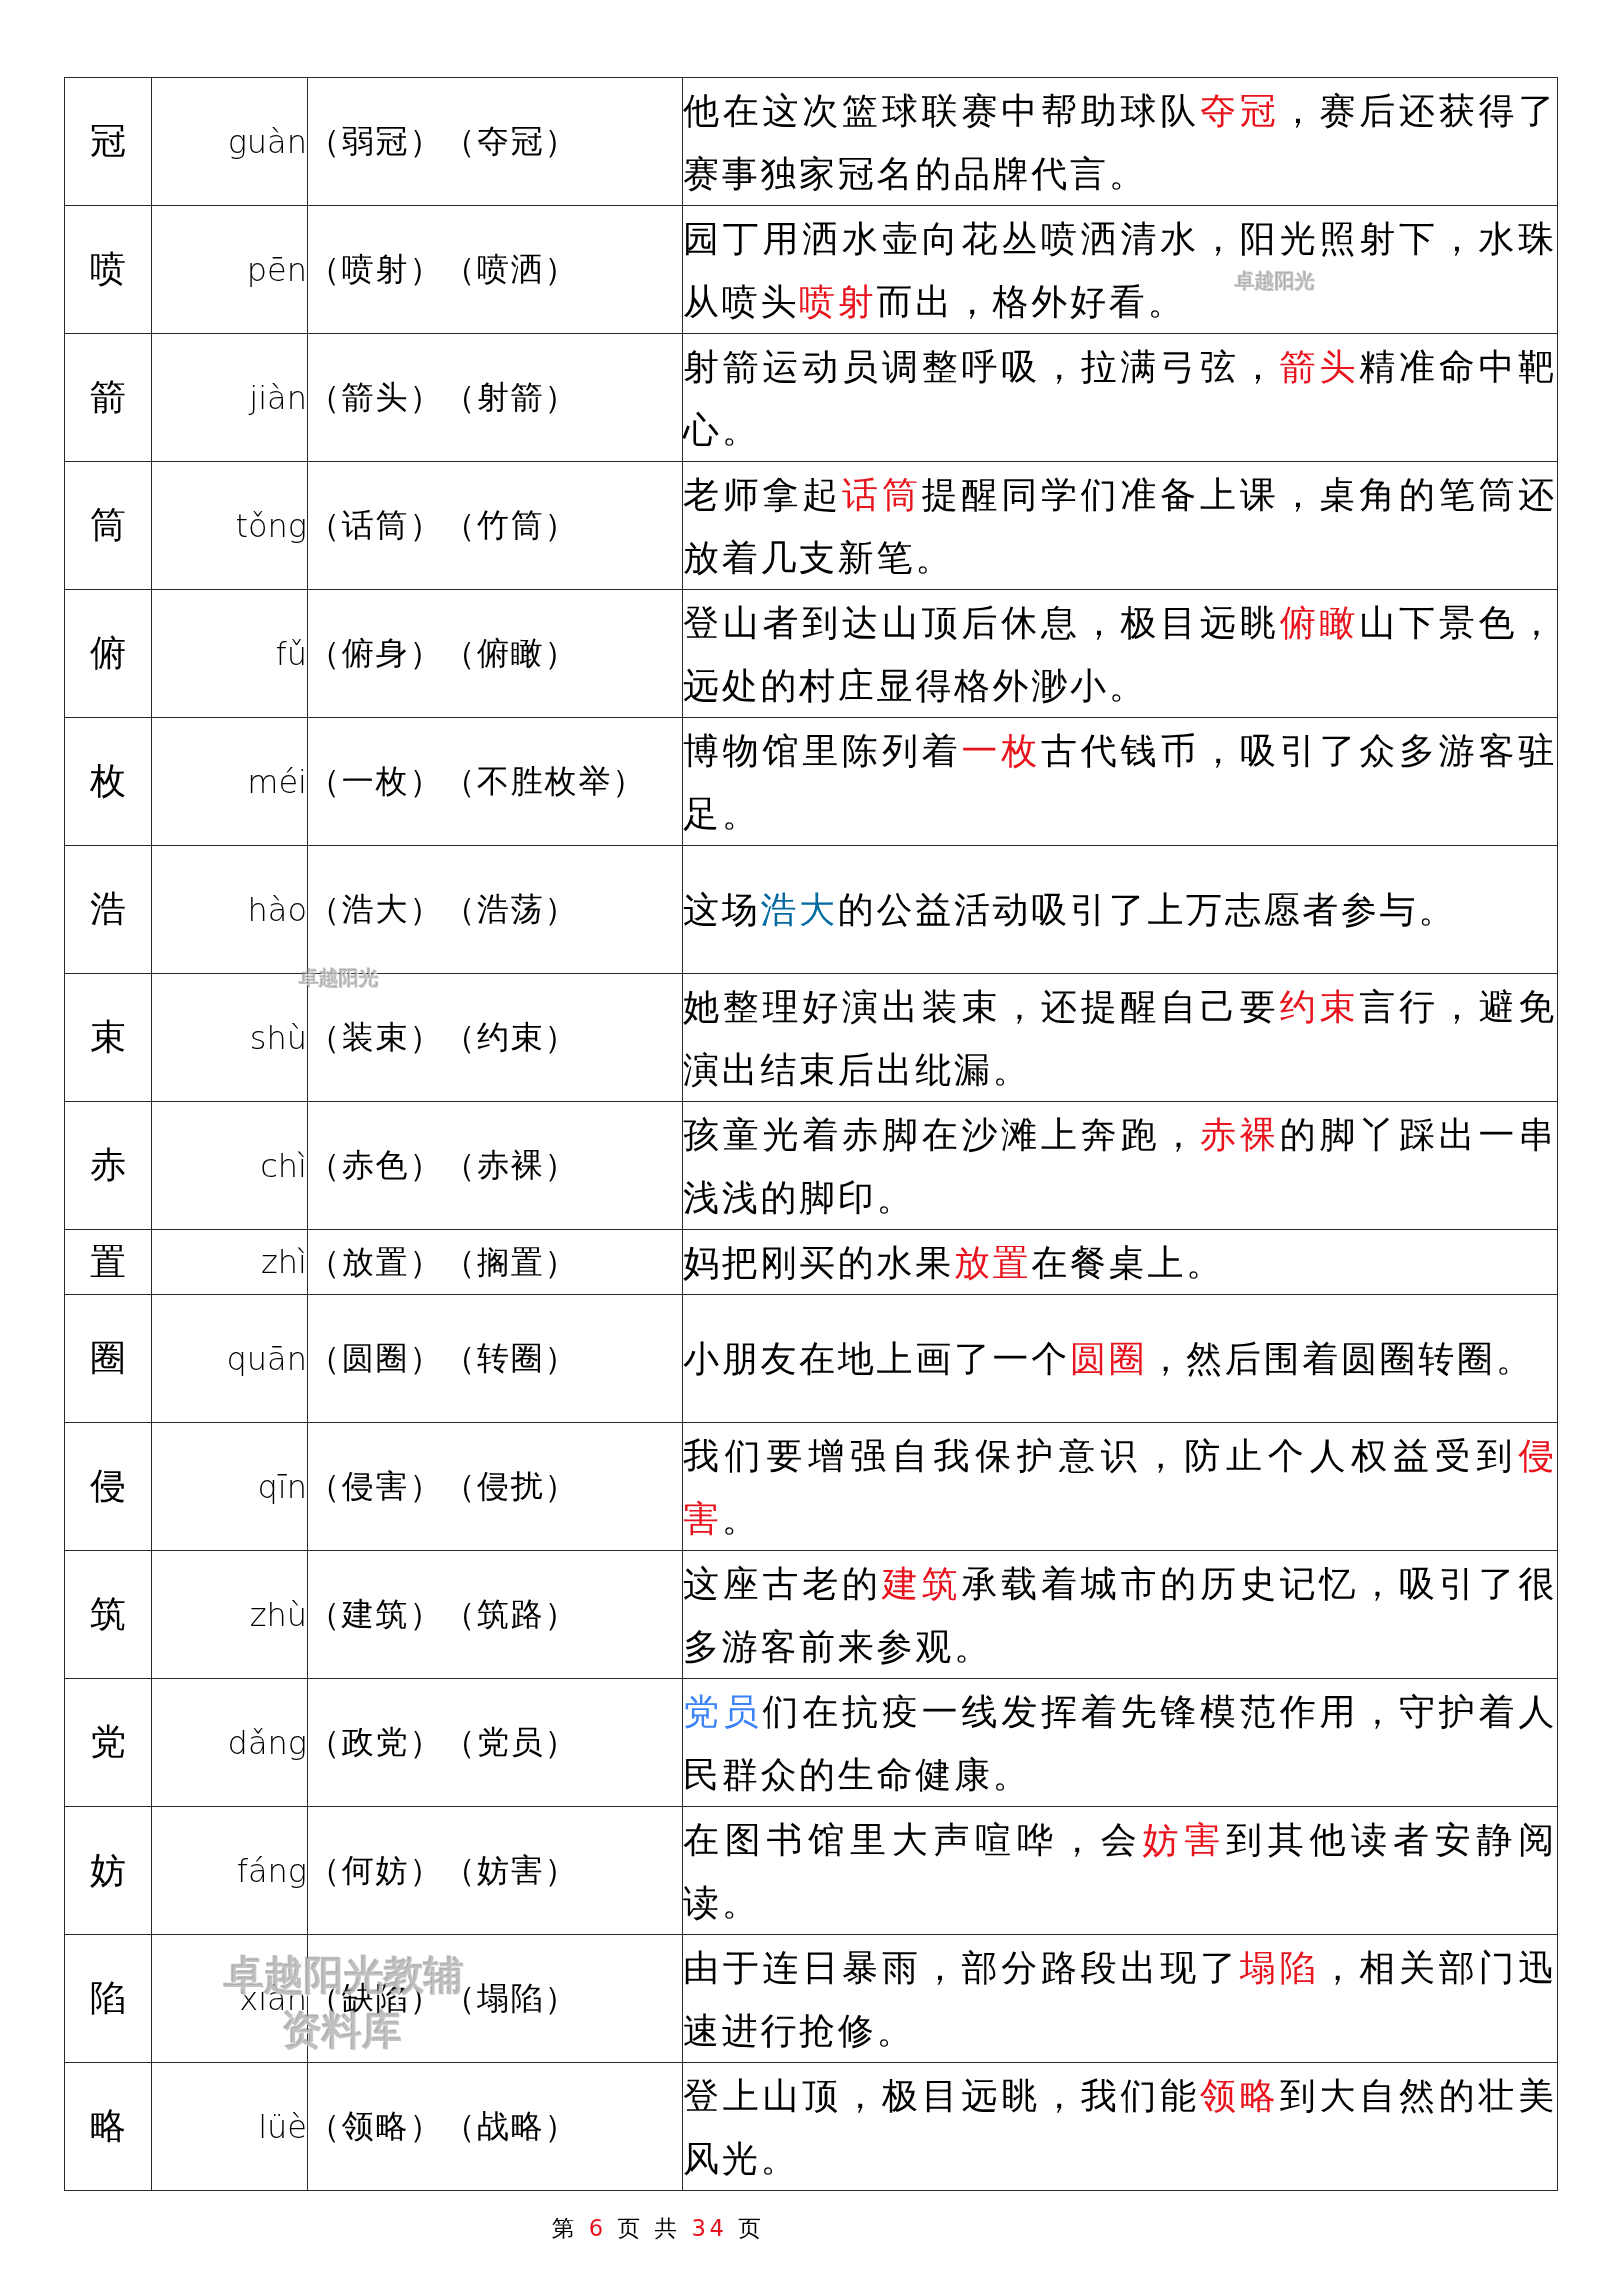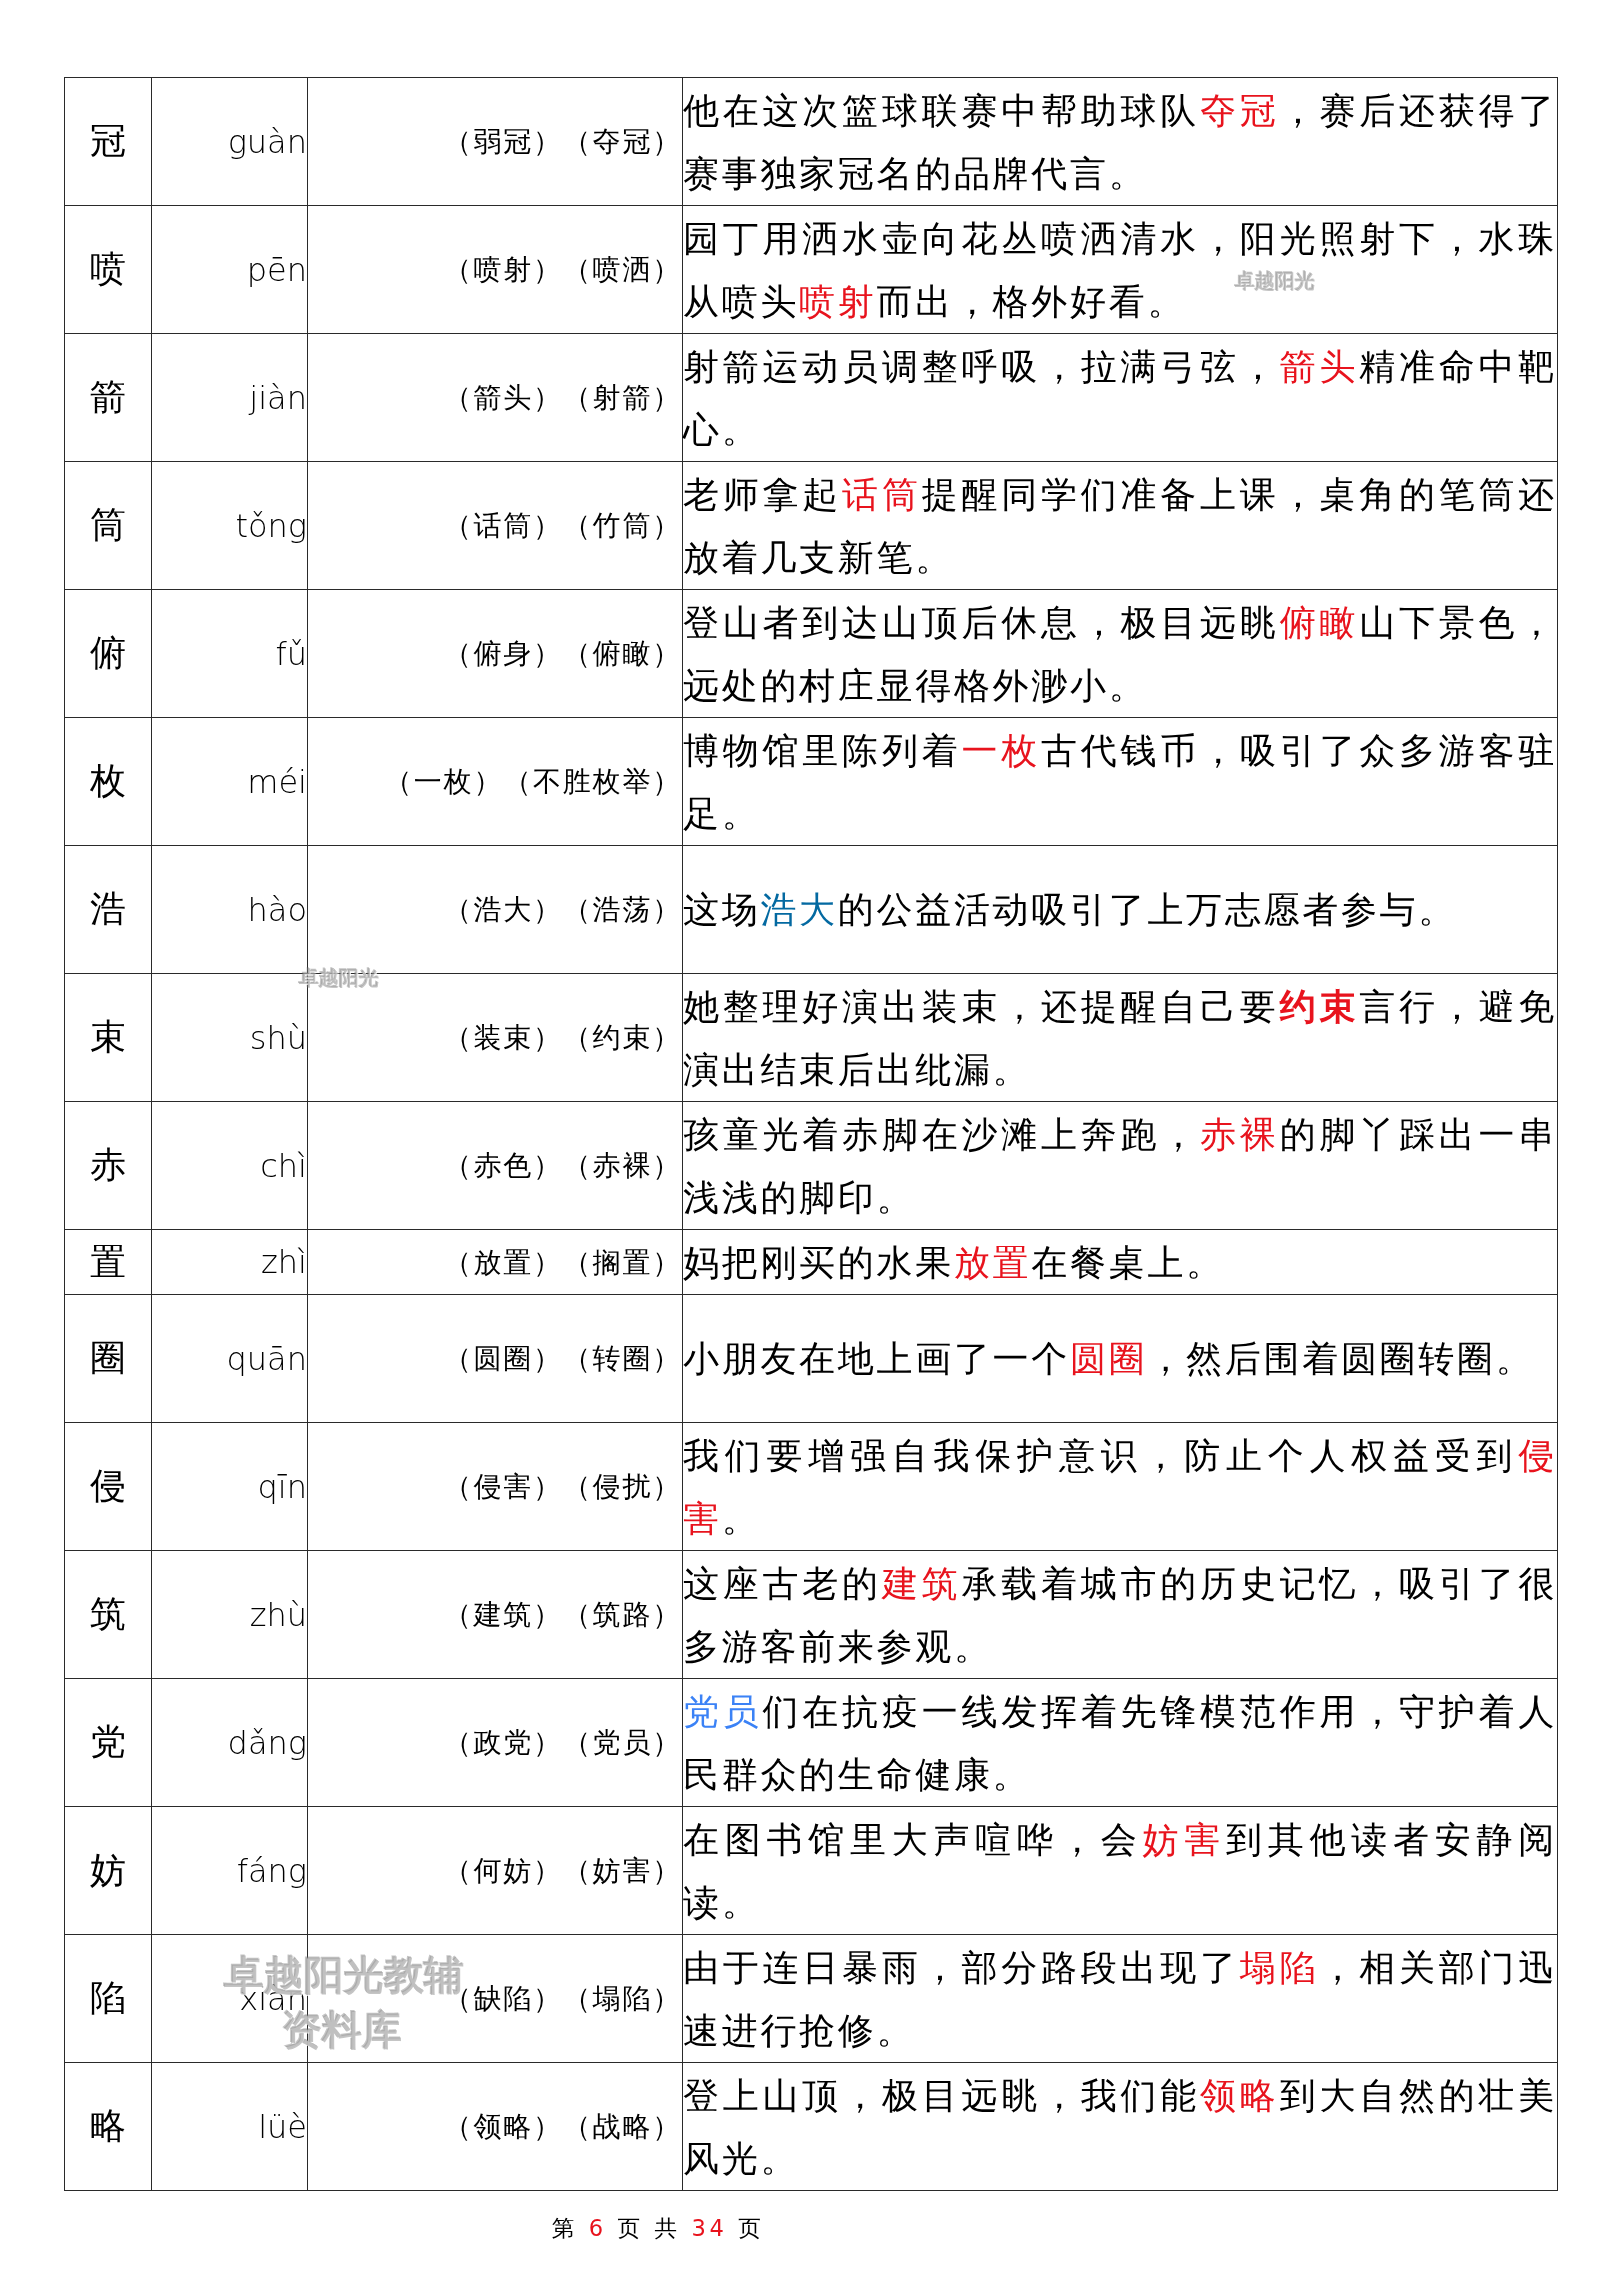--- a/index.html
+++ b/index.html
@@ -10,21 +10,21 @@
   .page-table td { border: 1.8px solid #2a2a2a; padding: 0; vertical-align: middle; }
   .page-table col.c1 { width: 87px; }
   .page-table col.c2 { width: 156px; }
   .page-table col.c3 { width: 375px; }
   .page-table col.c4 { width: 875px; }
   .row-2 { height: 128px; }
   .row-1 { height: 65px; }
   .cell-char { text-align: center; font-size: 36px; }
   .cell-pinyin { text-align: right; font-size: 32px;
                  font-family: "DejaVu Sans", "Liberation Sans", sans-serif; font-weight: 300; }
-  .cell-words { text-align: right; font-size: 28px; letter-spacing: 1.8px; line-height: 63px; padding: 0 9px; }
+  .cell-words { text-align: left; font-size: 32px; letter-spacing: 1.8px; line-height: 63px; padding: 0 9px; }
   .cell-sentence { font-size: 36px; line-height: 63px; padding: 0 9px 0 16.3px; letter-spacing: 2.7px;
                    text-align: justify; }
   .red { color: #e8131d; }
   .footer { position: absolute; top: 2213px; left: 0; width: 1316px; text-align: center;
             font-size: 22.6px; letter-spacing: 3.6px; }
   .footer .num { color: #e8131d; font-family: "DejaVu Sans", "Liberation Sans", sans-serif; }
   .wm { position: absolute; color: rgba(150,150,150,0.55); font-weight: bold;
         text-shadow: 0.9px 0.9px 0 rgba(255,255,255,0.8), -0.9px -0.9px 0 rgba(110,110,110,0.4);
         pointer-events: none; white-space: nowrap; }
   .wm-small { font-size: 20px; }
@@ -80,21 +80,21 @@
       <tr class="row-2">
     <td class="cell-char"><span>浩</span></td>
     <td class="cell-pinyin"><span>hào</span></td>
     <td class="cell-words"><span>（浩大）（浩荡）</span></td>
     <td class="cell-sentence"><span><span>这场</span><span class="red" style="color: #0369a1;">浩大</span><span>的公益活动吸引了上万志愿者参与。</span></span></td>
   </tr>
       <tr class="row-2">
     <td class="cell-char"><span>束</span></td>
     <td class="cell-pinyin"><span>shù</span></td>
     <td class="cell-words"><span>（装束）（约束）</span></td>
-    <td class="cell-sentence"><span><span>她整理好演出装束，还提醒自己要</span><span class="red" style="color: rgb(232, 19, 29); font-weight: bold;">约束</span><span>言行，避免演出结束后出纰漏。</span></span></td>
+    <td class="cell-sentence"><span><span>她整理好演出装束，还提醒自己要</span><span class="red" style="color: rgb(232, 19, 29);">约束</span><span>言行，避免演出结束后出纰漏。</span></span></td>
   </tr>
       <tr class="row-2">
     <td class="cell-char"><span>赤</span></td>
     <td class="cell-pinyin"><span>chì</span></td>
     <td class="cell-words"><span>（赤色）（赤裸）</span></td>
     <td class="cell-sentence"><span><span>孩童光着赤脚在沙滩上奔跑，</span><span class="red" style="color: rgb(232, 19, 29);">赤裸</span><span>的脚丫踩出一串浅浅的脚印。</span></span></td>
   </tr>
       <tr class="row-1">
     <td class="cell-char"><span>置</span></td>
     <td class="cell-pinyin"><span>zhì</span></td>

